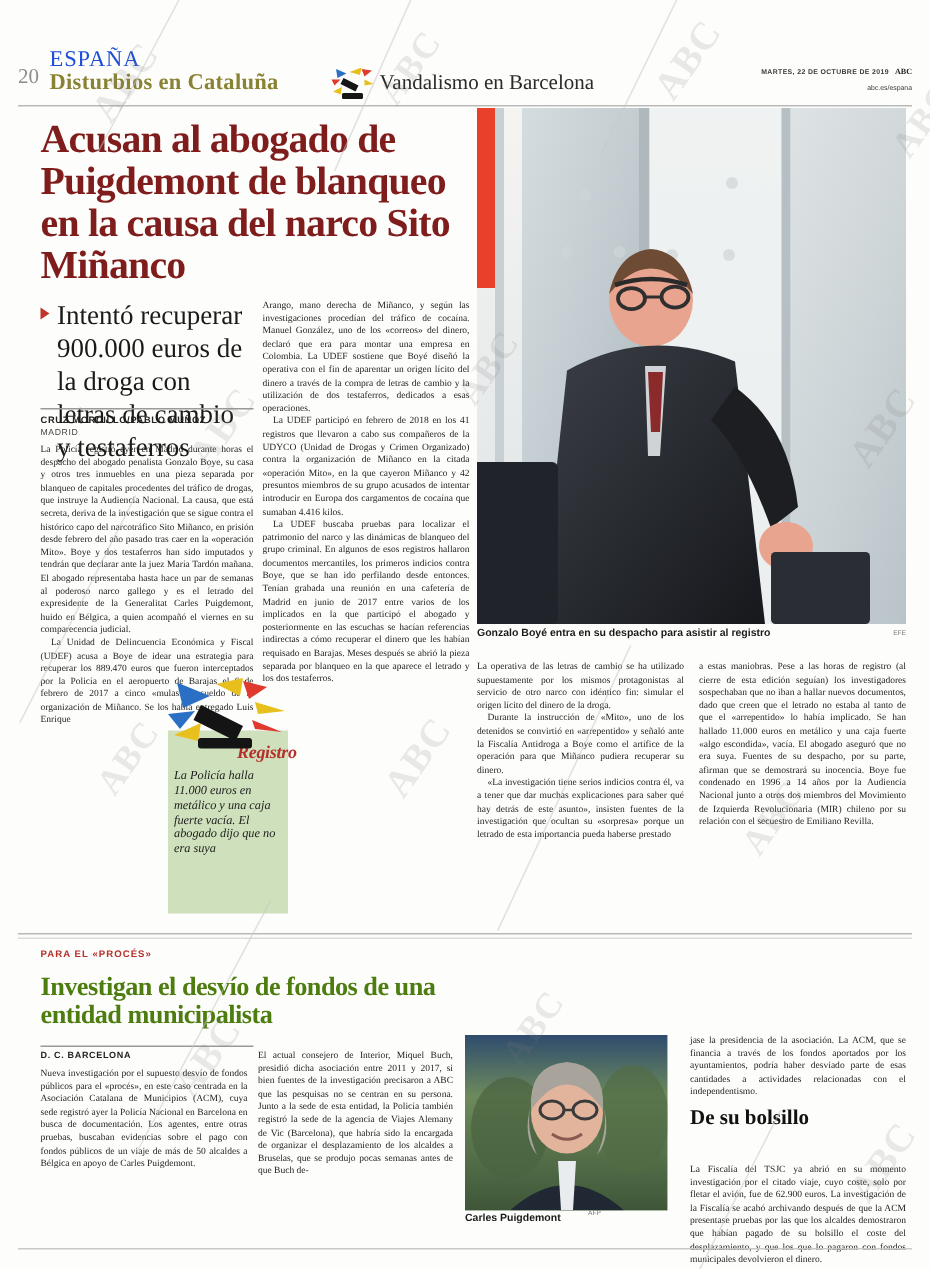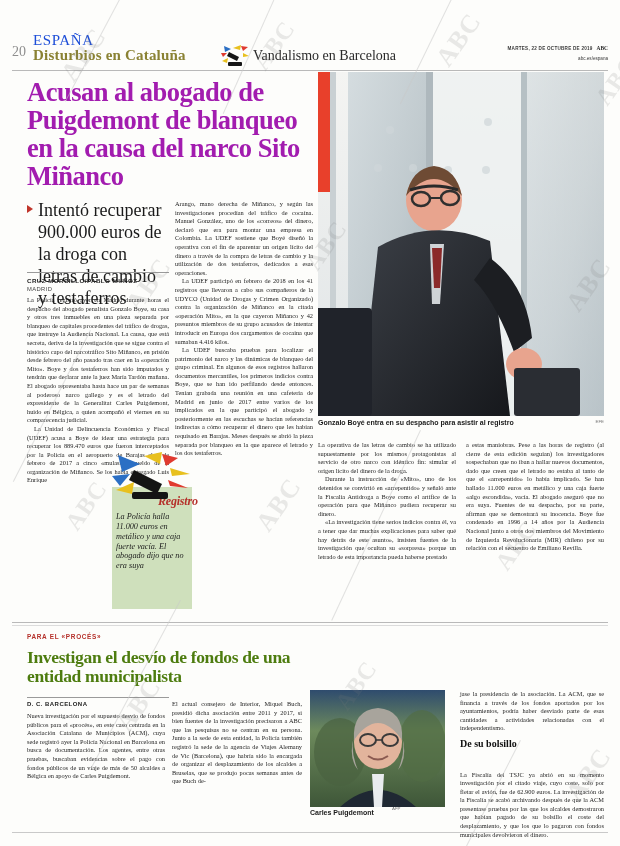--- a/index.html
+++ b/index.html
@@ -27,21 +27,21 @@
   .vandal{position:absolute;left:253px;top:18px;font-size:14px;color:#2a2a2a;text-align:center;}
   .hdr-icon{position:absolute;left:219px;top:14px;width:30px;height:24px;}
   .dateline{position:absolute;right:12px;top:3px;text-align:right;line-height:1.45;}
   .dateline .d1{font-size:4.6px;letter-spacing:.25px;color:#3a3a3a;font-family:"Liberation Sans",sans-serif;font-weight:bold;}
   .dateline .d2{font-size:4.6px;color:#3a3a3a;font-family:"Liberation Sans",sans-serif;}
   .dateline .abcmark{font-size:5.4px;font-weight:bold;color:#2a2a2a;}
   .rule-top{position:absolute;left:12px;top:70px;width:596px;height:1px;background:#b9b9b9;}
 
   
   .hl1{position:absolute;left:27px;top:78px;width:290px;
-       font-size:26.5px;line-height:1.06;font-weight:bold;letter-spacing:-.5px;color:#a21caf;}
+       font-size:26.5px;line-height:1.06;font-weight:bold;letter-spacing:-.5px;color:#7f1d1d;}
   .bullet{position:absolute;left:27px;top:200px;width:142px;}
   .bullet .tri{position:absolute;left:0;top:5px;width:0;height:0;
      border-left:6px solid #c0352b;border-top:4px solid transparent;border-bottom:4px solid transparent;}
   .bullet .btxt{margin-left:11px;font-size:18px;line-height:1.22;color:#1a1a1a;}
   .byline{position:absolute;left:27px;top:272px;width:142px;}
   .byline .bl-rule{width:142px;height:1px;background:#9a9a9a;margin-bottom:4px;}
   .byline .au{font-family:"Liberation Sans",sans-serif;font-size:6.2px;font-weight:bold;letter-spacing:.45px;color:#222;}
   .byline .ct{font-family:"Liberation Sans",sans-serif;font-size:5.8px;letter-spacing:.4px;color:#444;margin-top:2px;}
 
   .col{position:absolute;font-size:6.35px;line-height:1.355;text-align:justify;color:#1d1d1d;}
@@ -69,21 +69,21 @@
           font-size:6.4px;font-weight:bold;letter-spacing:.7px;color:#b5302a;}
   .hl2{position:absolute;left:27px;top:648px;width:288px;font-size:17.5px;line-height:1.1;
        font-weight:bold;letter-spacing:-.35px;color:#4d7c0f;}
   .byline2{position:absolute;left:27px;top:697px;width:142px;}
   .byline2 .bl-rule{width:142px;height:1px;background:#9a9a9a;margin-bottom:3px;}
   .byline2 .au{font-family:"Liberation Sans",sans-serif;font-size:6px;font-weight:bold;letter-spacing:.45px;color:#222;}
 
   .ph2{position:absolute;left:310px;top:690px;width:135px;height:117px;overflow:hidden;background:#7e8f6d;}
   .cap2{position:absolute;left:310px;top:809px;font-family:"Liberation Sans",sans-serif;font-size:7px;font-weight:bold;color:#1a1a1a;}
   .cred2{position:absolute;left:392px;top:806px;font-family:"Liberation Sans",sans-serif;font-size:4.4px;color:#777;}
-  .subh{font-family:"Liberation Serif",serif;font-size:10px;font-weight:bold;color:#111;margin:4px 0 20px 0;}
+  .subh{font-family:"Liberation Serif",serif;font-size:14px;font-weight:bold;color:#111;margin:4px 0 20px 0;}
 
   .rule-bot{position:absolute;left:12px;top:832px;width:596px;height:1px;background:#c9c9c9;}
 </style>
 </head>
 <body>
 
 <div class="page">
 
   <div class="masthead">
     <div class="folio">20</div>

